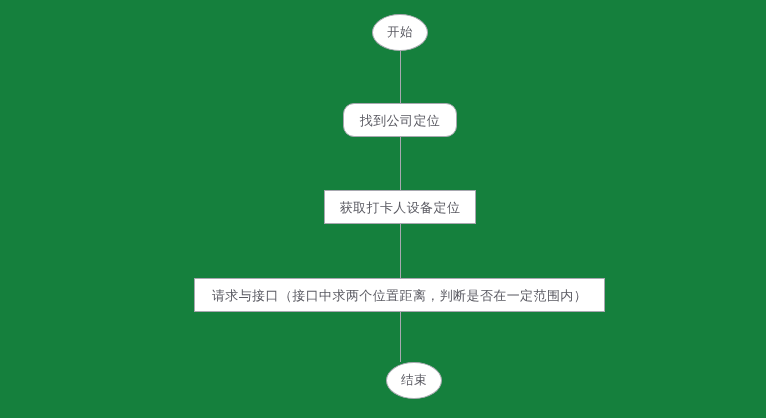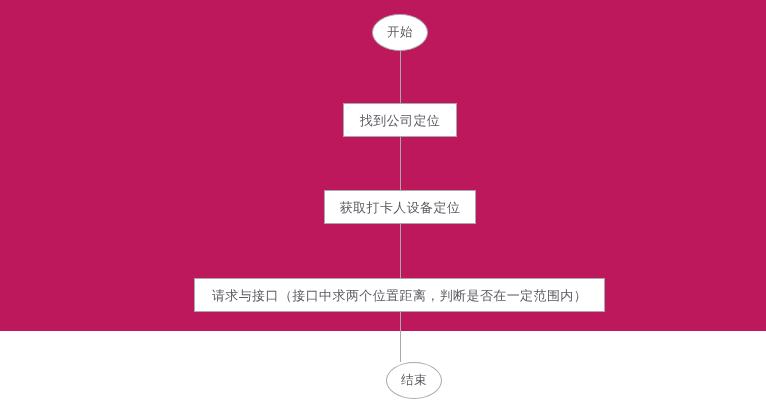--- a/index.html
+++ b/index.html
@@ -9,22 +9,22 @@
   body {
     width: 766px;
     height: 418px;
     background: #ffffff;
     font-family: "DejaVu Sans", "Liberation Sans", sans-serif;
     overflow: hidden;
   }
   #flow-canvas {
     position: relative;
     width: 766px;
-    height: 331px;
-    background: #be185d;
+    height: 418px;
+    background: #15803d;
   }
 
   
   .connector {
     position: absolute;
     width: 1px;
     background: #a8a8b0;
     left: 400px;
   }
   .conn-1 { top: 50px;  height: 53px; }
@@ -65,21 +65,21 @@
     justify-content: center;
     box-sizing: border-box;
   }
   .process .node-label {
     font-size: 13px;
     color: #5a5a62;
     letter-spacing: 0.4px;
     line-height: 1;
     white-space: nowrap;
   }
-  #node-company-location { left: 343px; top: 103px; width: 114px; }
+  #node-company-location { left: 343px; top: 103px; width: 114px; border-radius: 11px; }
   #node-device-location  { left: 324px; top: 190px; width: 152px; }
   #node-api-request      { left: 194px; top: 278px; width: 411px; }
 
   
   #watermark {
     position: absolute;
     right: 16px;
     bottom: 12px;
     font-size: 14px;
     color: #d8d8dc;

